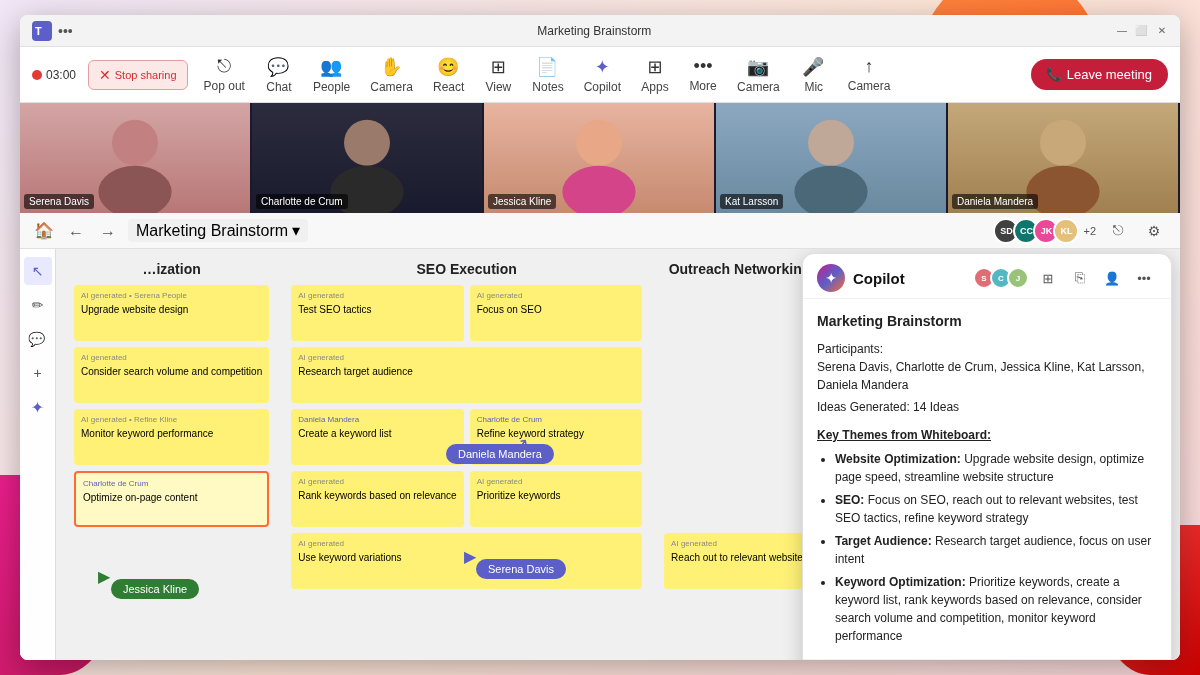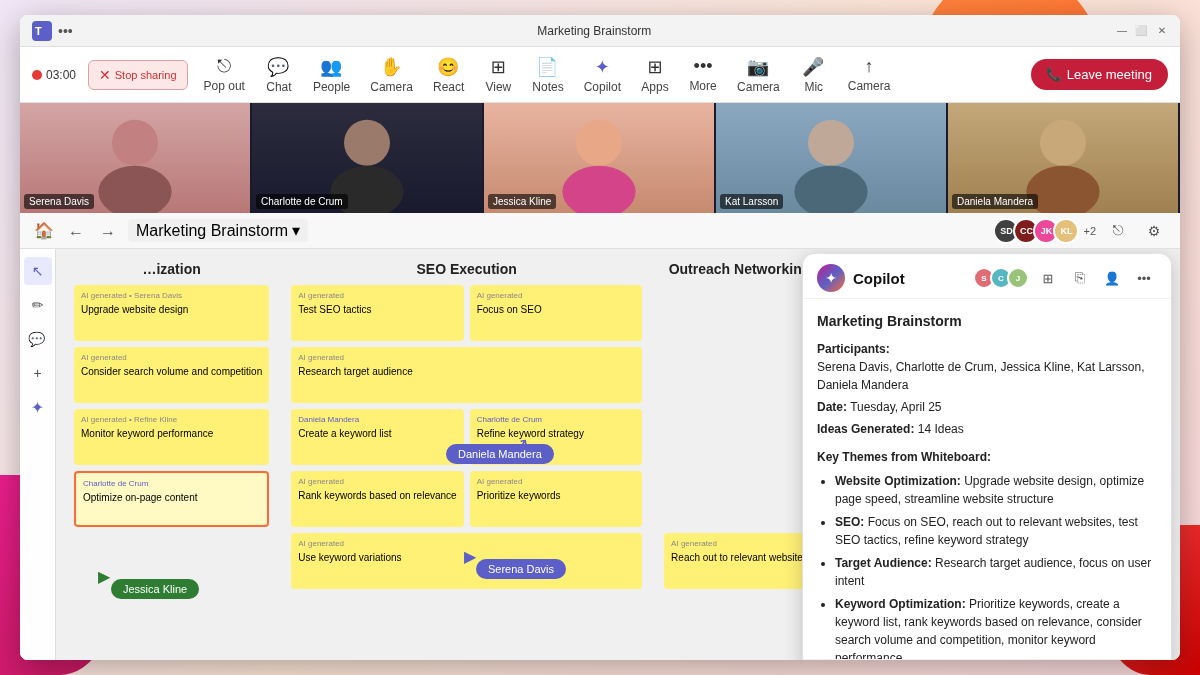--- a/index.html
+++ b/index.html
@@ -458,25 +458,26 @@
     }
     .copilot-body h2 {
       font-size: 14px;
       font-weight: 700;
       margin-bottom: 8px;
     }
     .copilot-body .meta-row {
       margin-bottom: 4px;
     }
     .copilot-body .meta-label {
-      font-weight: 700;
+      font-weight: 400;
     }
     .copilot-body .section-title {
       font-weight: 700;
       margin: 10px 0 6px;
+      text-decoration: underline;
     }
     .copilot-body ul {
       list-style: disc;
       padding-left: 18px;
     }
     .copilot-body ul li {
       margin-bottom: 5px;
     }
     .generated-from {
       padding: 8px 14px 12px;
@@ -649,21 +650,21 @@
   <div class="participants-bar">
     <span class="nav-btn">🏠</span>
     <span class="nav-btn">←</span>
     <span class="nav-btn">→</span>
     <div class="breadcrumb-area">
       <span>Marketing Brainstorm</span>
       <span>▾</span>
     </div>
     <div class="avatar-group">
       <div class="avatar-circle" style="background:#404040;margin-left:0;">SD</div>
-      <div class="avatar-circle" style="background:#7f1d1d;">CC</div>
+      <div class="avatar-circle" style="background:#0f766e;">CC</div>
       <div class="avatar-circle" style="background:#ec4899;">JK</div>
       <div class="avatar-circle" style="background:#e5c07b;">KL</div>
       <span class="plus-badge">+2</span>
     </div>
     <span class="icon-btn">⎋</span>
     <span class="icon-btn">⚙</span>
   </div>
 
   <div class="whiteboard-area">
 
@@ -675,21 +676,21 @@
       <div class="wb-tool" style="color:#5b5fc7;font-size:16px;">✦</div>
     </div>
 
     <div class="whiteboard-canvas">
       <div class="columns-area">
 
         <div class="column" style="min-width:145px;">
           <div class="column-header">…ization</div>
           <div class="notes-single">
             <div class="sticky-note sticky-yellow">
-              <span class="ai-badge">AI generated • Serena Davis</span>
+              <span class="ai-badge">AI generated • Serena People</span>
               Upgrade website design
             </div>
             <div class="sticky-note sticky-yellow">
               <span class="ai-badge">AI generated</span>
               Consider search volume and competition
             </div>
             <div class="sticky-note sticky-yellow">
               <span class="ai-badge">AI generated • Refine Kline</span>
               Monitor keyword performance
             </div>
@@ -785,24 +786,20 @@
 
       <div class="copilot-body">
         <h2>Marketing Brainstorm</h2>
 
         <div class="meta-row">
           <span class="meta-label">Participants:</span>
           <br>
           <span>Serena Davis, Charlotte de Crum, Jessica Kline, Kat Larsson, Daniela Mandera</span>
         </div>
 
-        <div class="meta-row">
-          <span class="meta-label">Date:</span>
-          <span>Tuesday, April 25</span>
-        </div>
 
         <div class="meta-row">
           <span class="meta-label">Ideas Generated:</span>
           <span>14 Ideas</span>
         </div>
 
         <div class="section-title">Key Themes from Whiteboard:</div>
         <ul>
           <li><strong>Website Optimization:</strong> Upgrade website design, optimize page speed, streamline website structure</li>
           <li><strong>SEO:</strong> Focus on SEO, reach out to relevant websites, test SEO tactics, refine keyword strategy</li>

